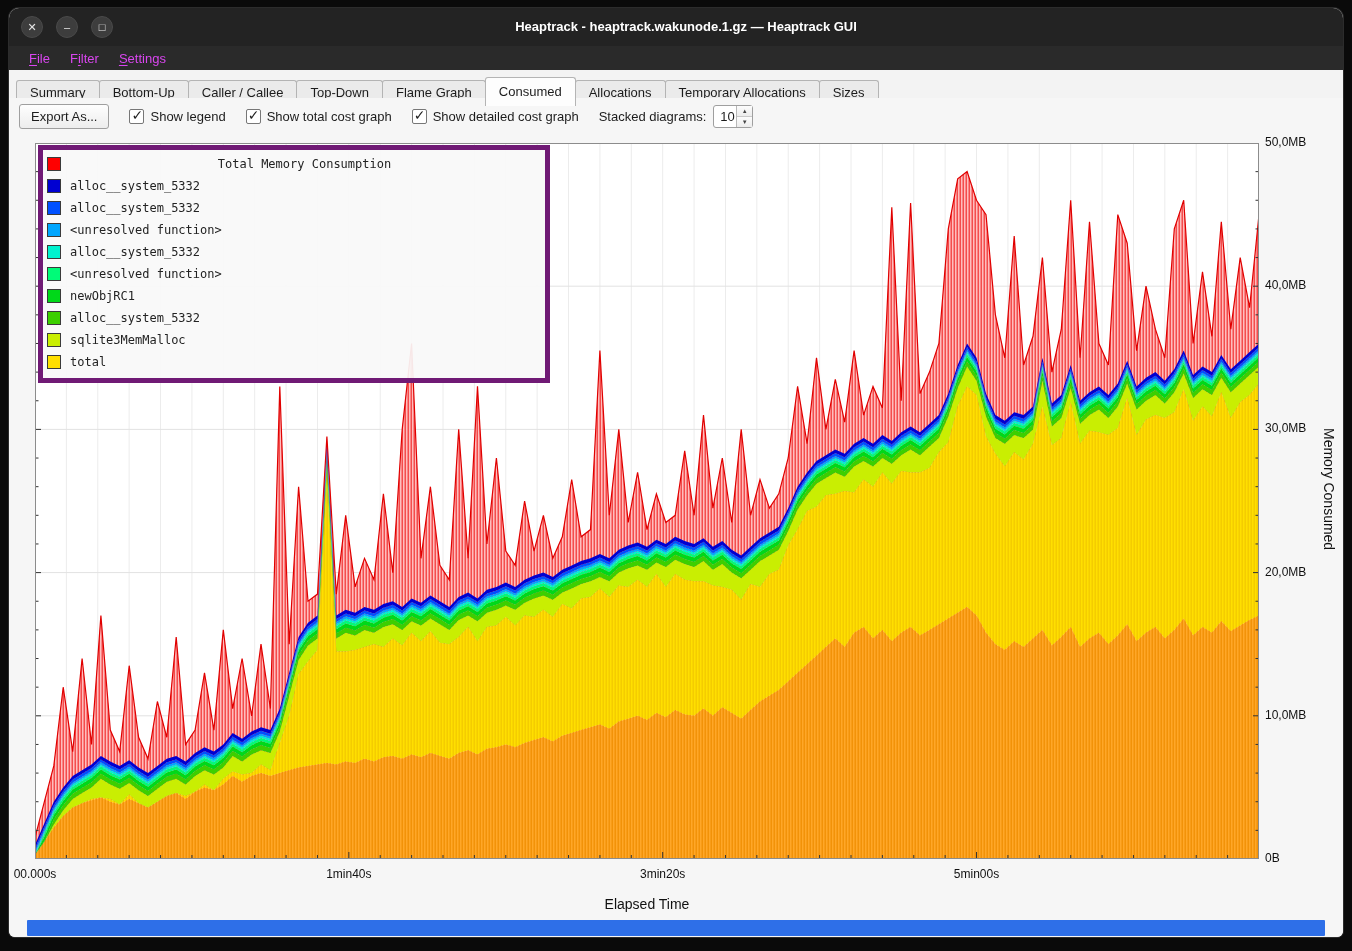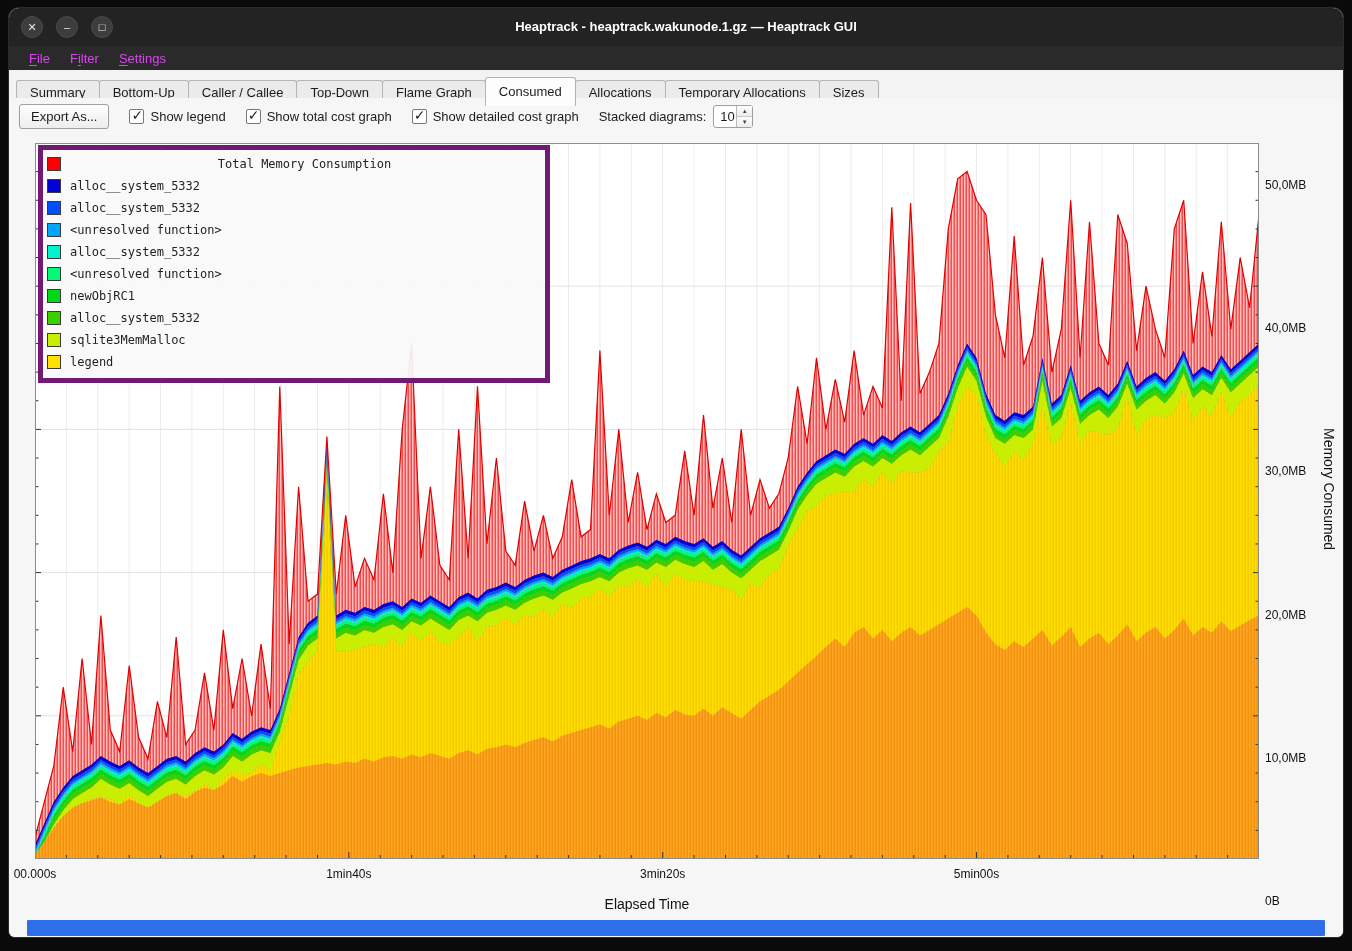--- a/index.html
+++ b/index.html
@@ -44,21 +44,21 @@
   
   .chart-region{position:absolute;left:0;top:126px;right:0;bottom:0;background:#f6f6f6;}
   .plot-wrap{position:absolute;left:26px;top:9px;width:1224px;height:716px;background:#ffffff;}
   .legend{position:absolute;left:3px;top:2px;width:512px;background:rgba(249,249,249,0.93);
     border:5px solid #701a75;padding:3px 6px 5px 4px;box-sizing:border-box;
     font-family:"DejaVu Sans Mono",monospace;font-size:12px;color:#232323;}
   .legend-row{display:flex;align-items:center;height:22px;gap:9px;}
   .legend-swatch{width:14px;height:14px;border:1px solid #3a3a3a;box-sizing:border-box;flex:0 0 auto;}
   .legend-title-text{flex:1;text-align:center;}
   .ylabel-col{position:absolute;left:1256px;top:0;width:60px;}
-  .ytick{position:absolute;left:0;font-size:12px;color:#111;margin-top:43px;}
+  .ytick{position:absolute;left:0;font-size:12px;color:#111;}
   .xtick{position:absolute;top:733px;font-size:12px;color:#111;transform:translateX(-50%);white-space:nowrap;}
   .axis-x-title{position:absolute;top:762px;left:26px;width:1224px;text-align:center;
     font-size:14px;color:#111;}
   .axis-y-title{position:absolute;right:6px;top:294px;writing-mode:vertical-rl;
     font-size:14px;color:#111;}
   .timeline-bar{position:absolute;left:18px;right:18px;top:786px;height:16px;background:#2e6fe8;border-radius:1px;}
 </style>
 </head>
 <body>
 
@@ -322,21 +322,21 @@
           <div class="legend-row">
             <span class="legend-swatch" style="background: rgb(60, 207, 0);"></span>
             <span>alloc__system_5332</span>
           </div>
           <div class="legend-row">
             <span class="legend-swatch" style="background: rgb(201, 238, 2);"></span>
             <span>sqlite3MemMalloc</span>
           </div>
           <div class="legend-row">
             <span class="legend-swatch" style="background: rgb(255, 223, 0);"></span>
-            <span>legend</span>
+            <span>total</span>
           </div>
         </div>
     </div>
     <div class="ylabel-col" id="yticks">
         <div class="ytick" style="top: 717px;">0B</div>
         <div class="ytick" style="top: 573.8px;">10,0MB</div>
         <div class="ytick" style="top: 430.6px;">20,0MB</div>
         <div class="ytick" style="top: 287.4px;">30,0MB</div>
         <div class="ytick" style="top: 144.2px;">40,0MB</div>
         <div class="ytick" style="top: 1px;">50,0MB</div>

